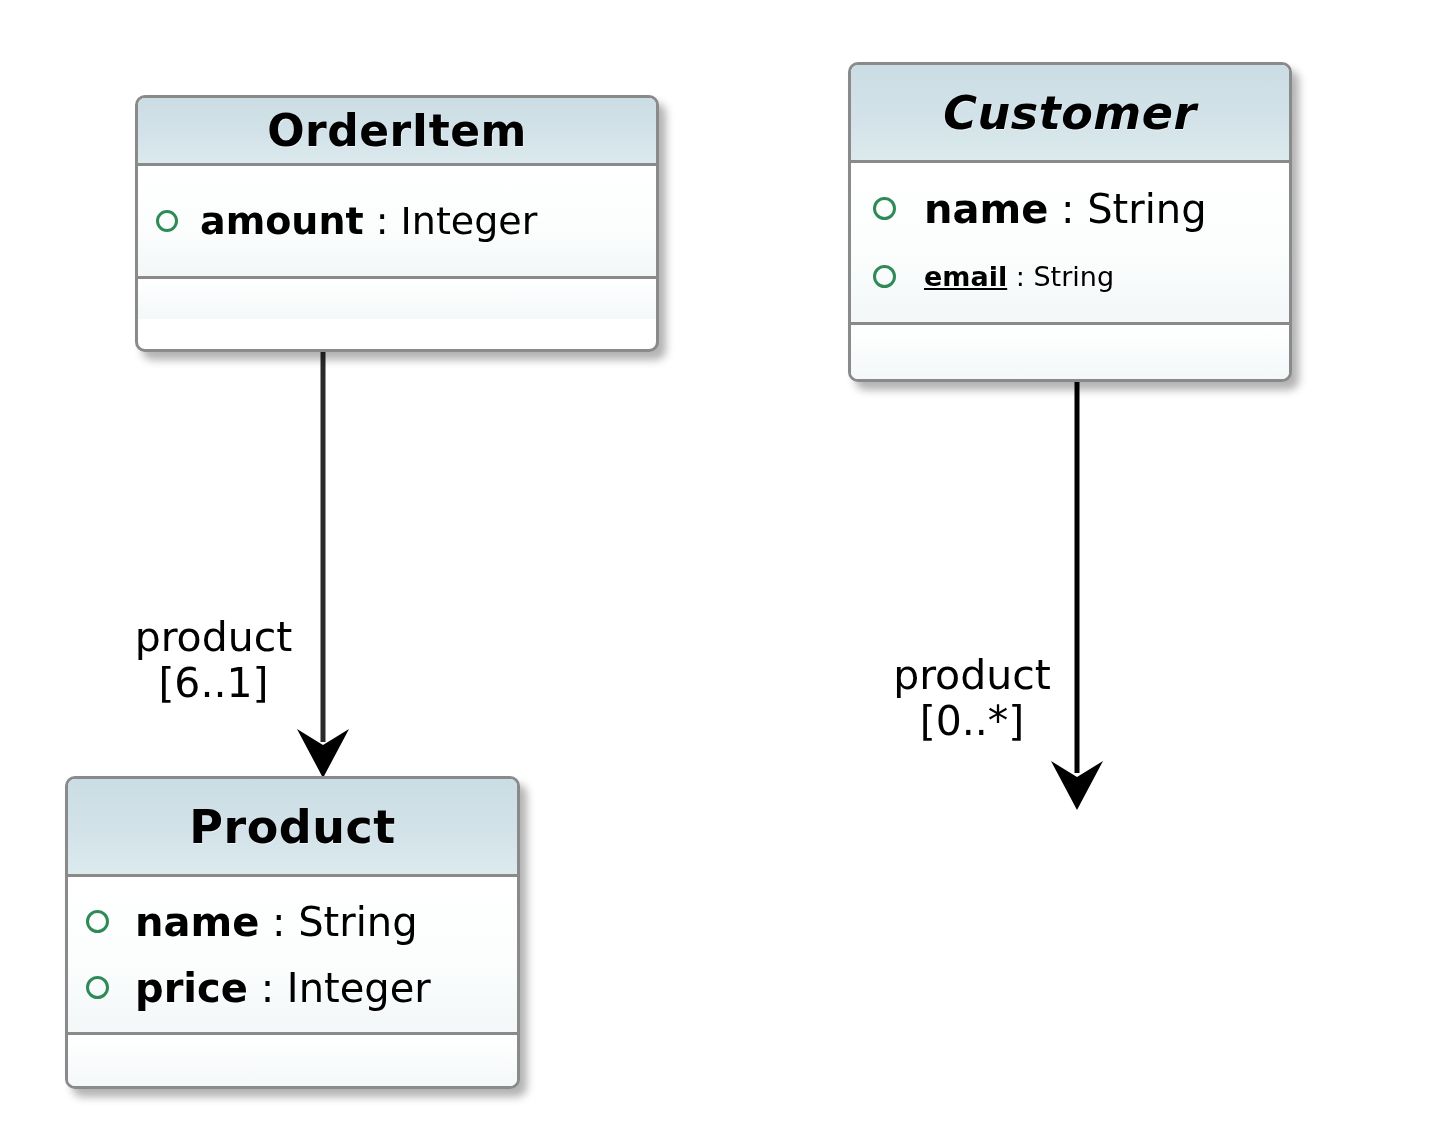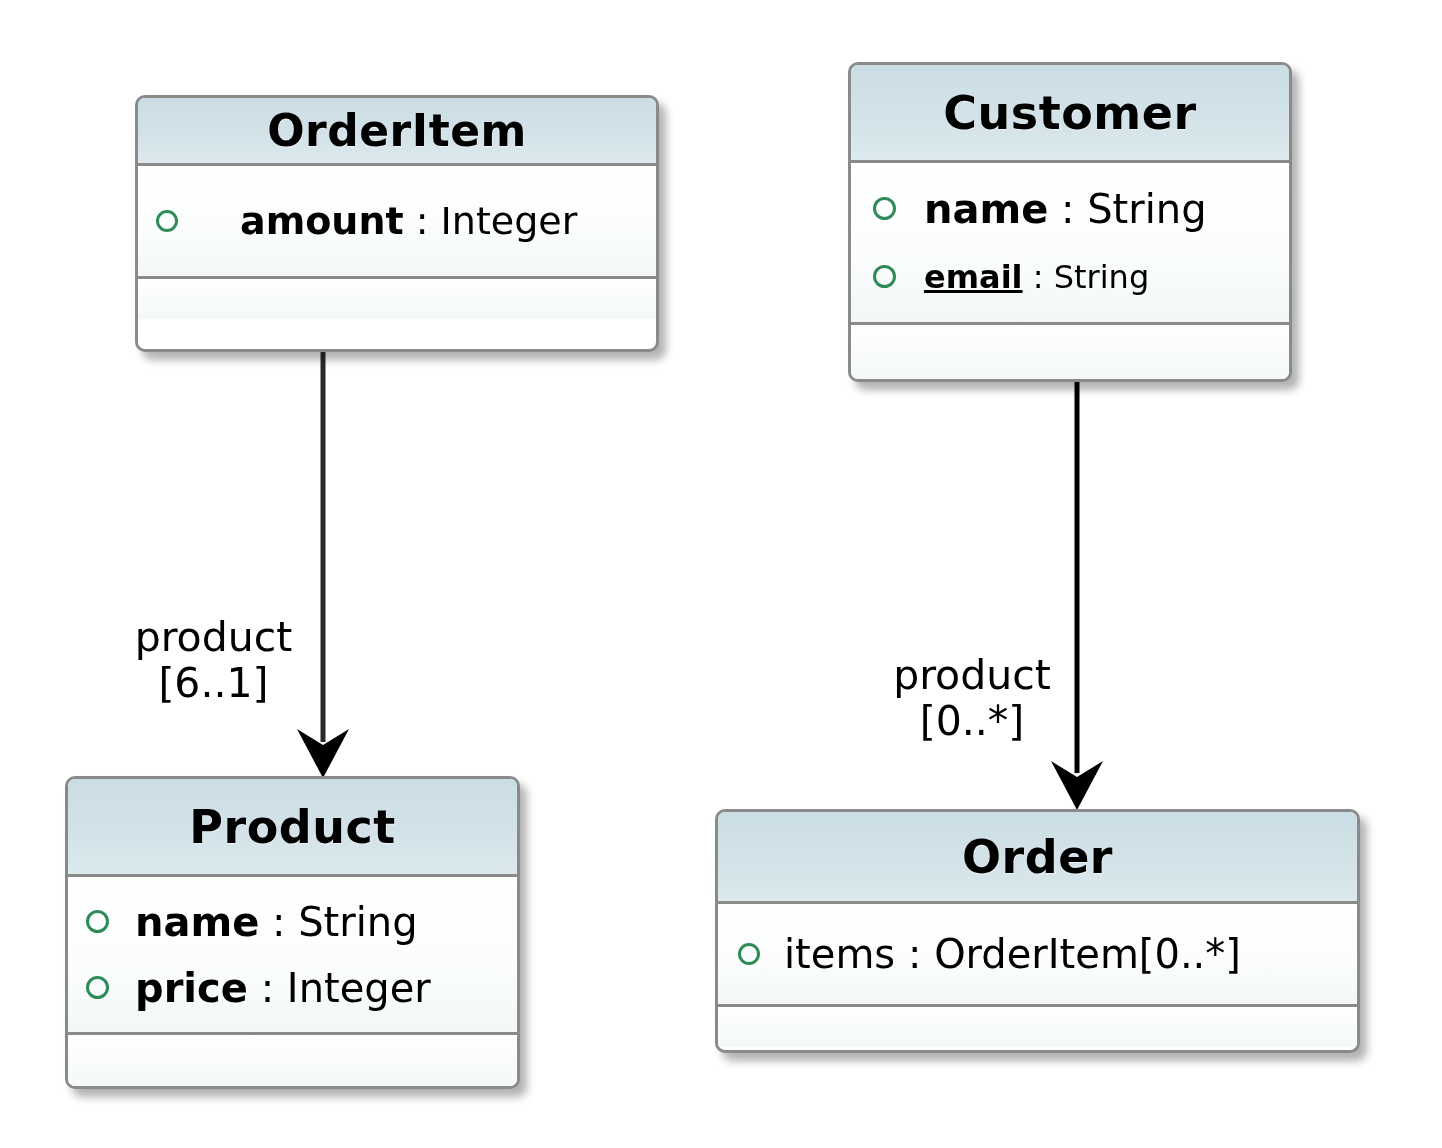--- a/index.html
+++ b/index.html
@@ -120,42 +120,42 @@
     <div>[0..*]</div>
   </div>
 
   <div class="uml-class" style="left:135px; top:95px; width:524px; height:257px;">
     <div class="uml-header" style="height:68px;justify-content:center;">
       <span class="uml-class-name" style="font-size:44px;">OrderItem</span>
     </div>
     <div class="uml-attrs" style="height:113px; padding:0 18px;">
       <div class="attr-row" style="height:56px;">
         <span class="vis-icon" style="width:16px; height:16px; margin-right:22px;"></span>
-        <span class="attr-text" style="font-size:38px;margin-left:40px;">
+        <span class="attr-text" style="font-size:38px;">
           <span class="attr-name">amount</span><span class="attr-sep"> : </span><span class="attr-type">Integer</span>
         </span>
       </div>
     </div>
     <div class="uml-ops" style="height:40px;"></div>
   </div>
 
   <div class="uml-class" style="left:848px; top:62px; width:444px; height:320px;">
-    <div class="uml-header" style="height:98px;">
+    <div class="uml-header" style="height:98px;font-style:italic;">
       <span class="uml-class-name" style="font-size:46px;">Customer</span>
     </div>
     <div class="uml-attrs" style="height:162px; padding:0 22px;">
       <div class="attr-row" style="height:68px;">
         <span class="vis-icon" style="width:17px; height:17px; margin-right:28px;"></span>
         <span class="attr-text" style="font-size:40px;">
           <span class="attr-name">name</span><span class="attr-sep"> : </span><span class="attr-type">String</span>
         </span>
       </div>
       <div class="attr-row" style="height:68px;">
         <span class="vis-icon" style="width:17px; height:17px; margin-right:28px;"></span>
-        <span class="attr-text" style="font-size:32px;">
+        <span class="attr-text" style="font-size:27px;">
           <span class="attr-name underlined">email</span><span class="attr-sep"> : </span><span class="attr-type">String</span>
         </span>
       </div>
     </div>
     <div class="uml-ops" style="height:54px;"></div>
   </div>
 
   <div class="uml-class" style="left:65px; top:776px; width:455px; height:313px;">
     <div class="uml-header" style="height:98px;">
       <span class="uml-class-name" style="font-size:46px;">Product</span>
@@ -170,28 +170,14 @@
       <div class="attr-row" style="height:66px;">
         <span class="vis-icon" style="width:17px; height:17px; margin-right:26px;"></span>
         <span class="attr-text" style="font-size:40px;">
           <span class="attr-name">price</span><span class="attr-sep"> : </span><span class="attr-type">Integer</span>
         </span>
       </div>
     </div>
     <div class="uml-ops" style="height:51px;"></div>
   </div>
 
-  <div class="uml-class" style="left:715px; top:809px; width:645px; height:244px;">
-    <div class="uml-header" style="height:92px;">
-      <span class="uml-class-name" style="font-size:46px;">Order</span>
-    </div>
-    <div class="uml-attrs" style="height:103px; padding:0 20px;">
-      <div class="attr-row" style="height:56px;">
-        <span class="vis-icon" style="width:16px; height:16px; margin-right:24px;"></span>
-        <span class="attr-text" style="font-size:40px;">
-          <span class="attr-name plain">items</span><span class="attr-sep"> : </span><span class="attr-type">OrderItem[0..*]</span>
-        </span>
-      </div>
-    </div>
-    <div class="uml-ops" style="height:40px;"></div>
-  </div>
 
 </div>
 
 </body></html>

